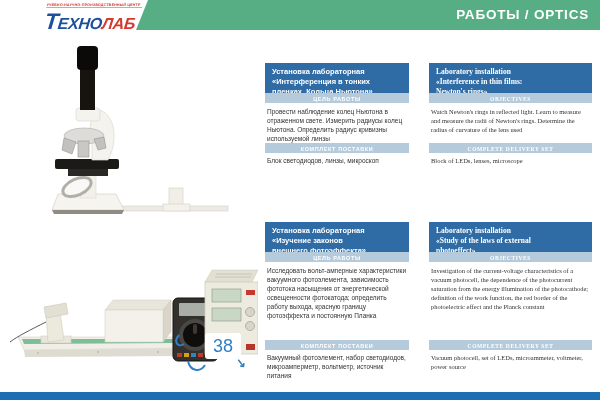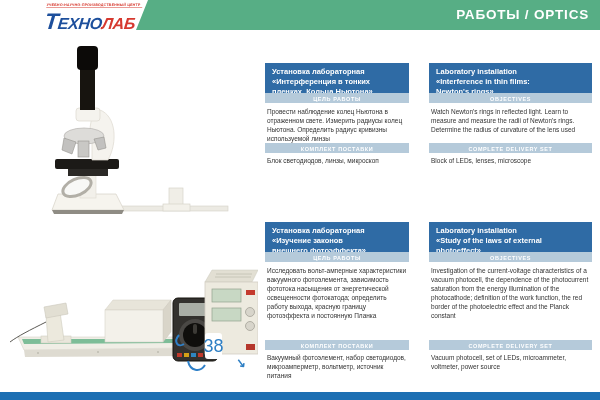--- a/index.html
+++ b/index.html
@@ -30,21 +30,21 @@
   .section-title{
     position:absolute;right:11px;top:7px;color:#ffffff;font-weight:bold;
     font-size:13.5px;letter-spacing:0.8px;
   }
   
   .product-block{position:absolute;left:265px;width:327px;display:flex;gap:20px;}
   .pb1{top:63px;}
   .pb2{top:222px;}
   .col{display:flex;flex-direction:column;}
   .col-ru{width:152px;}
-  .col-en{width:172px;}
+  .col-en{width:172px;font-family:Liberation Serif, serif;}
   .title-bar{
     background:#2f6ba5;color:#ffffff;font-weight:bold;font-size:7.5px;line-height:1.32;
     padding:4px 7px;height:30px;box-sizing:border-box;white-space:pre-line;
   }
   .sub-bar{
     background:#b5cada;color:#ffffff;font-weight:bold;font-size:5.5px;text-align:center;
     height:10px;box-sizing:border-box;padding-top:2.5px;letter-spacing:0.6px;
   }
   .body-text{
     font-size:6.5px;line-height:1.38;color:#333333;padding:5px 2px 0 2px;box-sizing:border-box;
@@ -53,21 +53,21 @@
   .pb2 .body-text{height:78px;}
   .delivery-text{
     font-size:6.5px;line-height:1.38;color:#333333;padding:4px 2px 0 2px;
   }
   
   .illus{position:absolute;}
   #illus-microscope{left:20px;top:46px;}
   #illus-photoeffect{left:8px;top:262px;}
   
   .page-num-badge{
-    position:absolute;left:205px;top:333px;width:17px;height:26px;background:#ffffff;
+    position:absolute;left:205px;top:333px;width:36px;height:26px;background:#ffffff;
     border-radius:3px;display:flex;align-items:center;justify-content:center;
     color:#2e7fc4;font-size:18px;font-weight:normal;
   }
   .page-arrow{
     position:absolute;left:236px;top:356px;color:#2e7fc4;font-size:12px;font-weight:bold;
     transform:rotate(8deg);
   }
   
   .bottom-bar{position:absolute;left:0;bottom:0;width:600px;height:8px;background:#1d6fb3;}
 </style>

